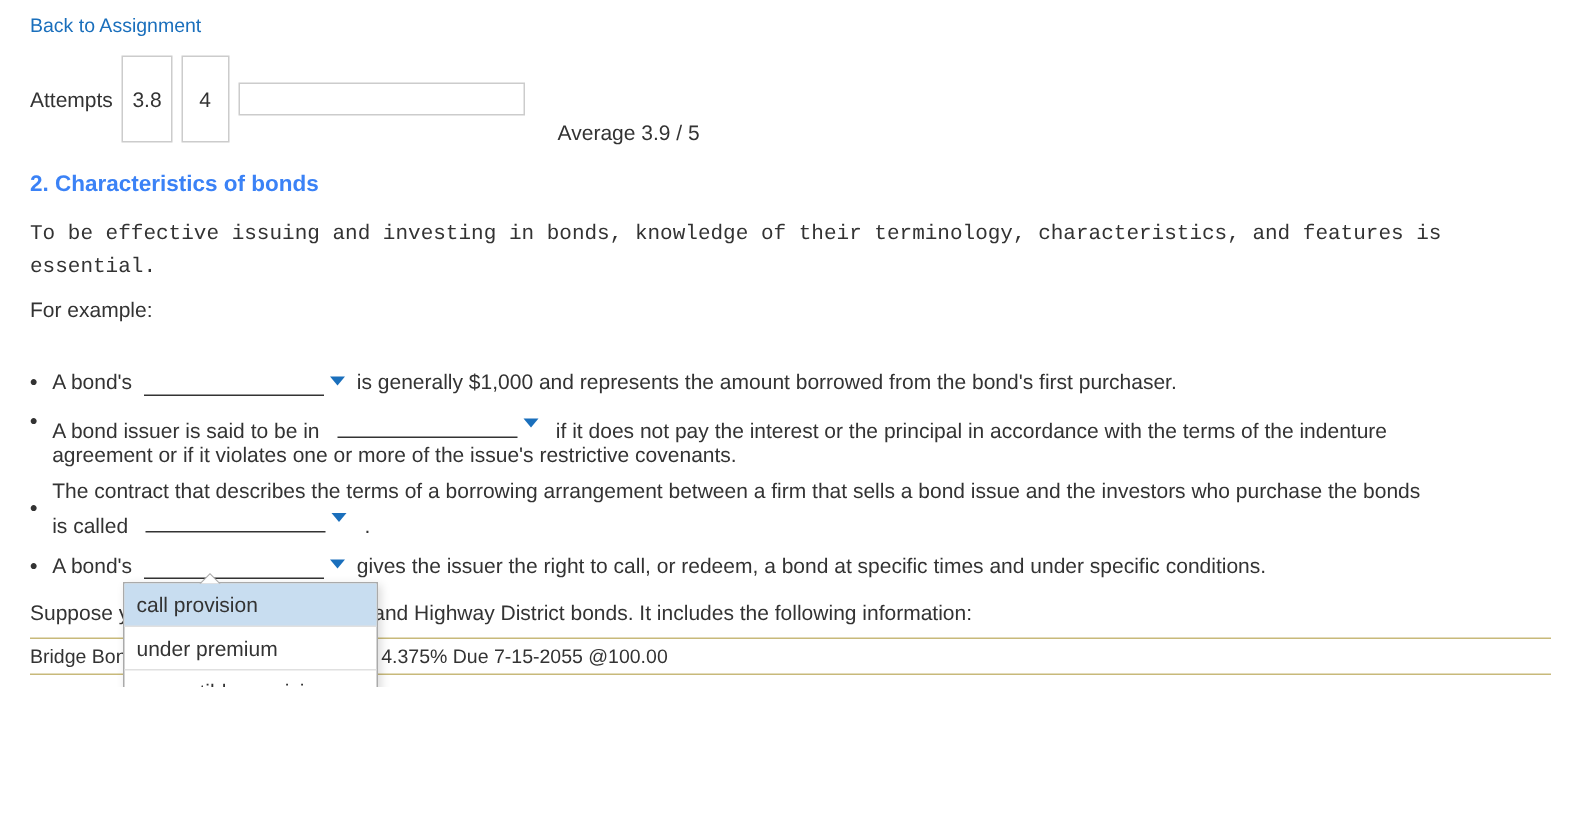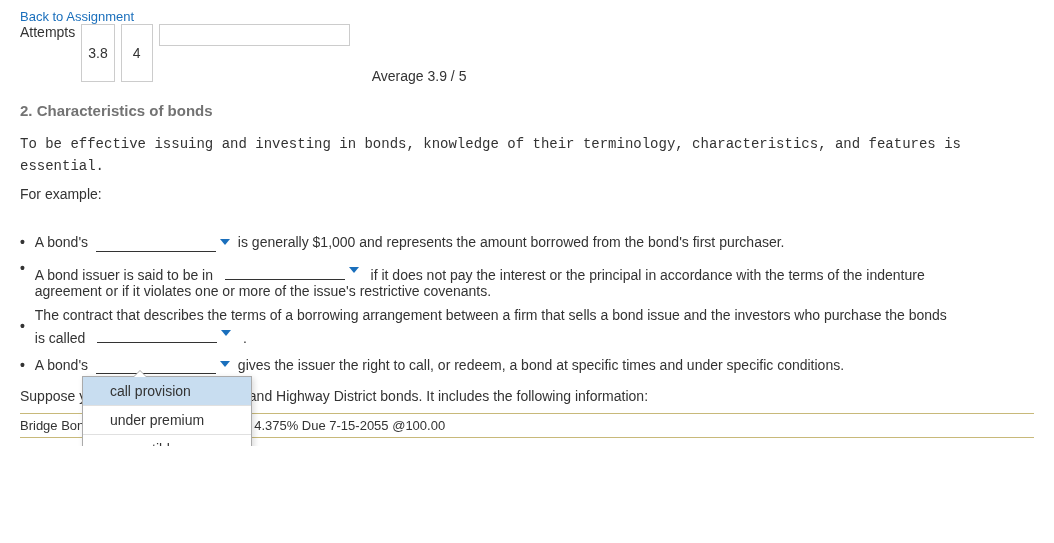--- a/index.html
+++ b/index.html
@@ -8,24 +8,25 @@
       font-size: 14px;
       color: #333;
       background: #fff;
       padding: 8px 20px;
     }
     .back-link {
       color: #1a6fbc;
       text-decoration: none;
       font-size: 13px;
       display: inline-block;
+      margin-bottom: 12px;
     }
     .attempts-row {
       display: flex;
-      align-items: flex-start;
+      align-items: center;
       gap: 6px;
       margin-bottom: 18px;
       font-size: 14px;
     }
     .attempts-box {
       border: 1px solid #ccc;
       padding: 20px 6px;
       min-width: 32px;
       text-align: center;
       background: #fff;
@@ -35,21 +36,21 @@
       padding: 2px 6px;
       min-width: 40px;
       height: 22px;
     }
     .avg-text {
       margin-left: 16px;
       color: #333;
       margin-top: 44px;
     }
     .question-title {
-      color: #737373;
+      color: #3b82f6;
       font-weight: bold;
       font-size: 15px;
       margin-bottom: 14px;
     }
     .question-body {
       margin-bottom: 8px;
       line-height: 1.6;
       font-family: Liberation Mono, monospace;
     }
     .for-example {
@@ -90,21 +91,21 @@
       position: absolute;
       top: 22px;
       left: -10px;
       background: #fff;
       border: 1px solid #aaa;
       box-shadow: 2px 2px 6px rgba(0,0,0,0.15);
       min-width: 170px;
       z-index: 100;
     }
     .dropdown-popup-item {
-      padding: 6px 27px;
+      padding: 6px 8px;
       cursor: pointer;
       font-size: 14px;
       color: #333;
       border-bottom: 1px solid #e0e0e0;
     }
     .dropdown-popup-item:last-child {
       border-bottom: none;
     }
     .dropdown-popup-item.selected,
     .dropdown-popup-item:hover {

